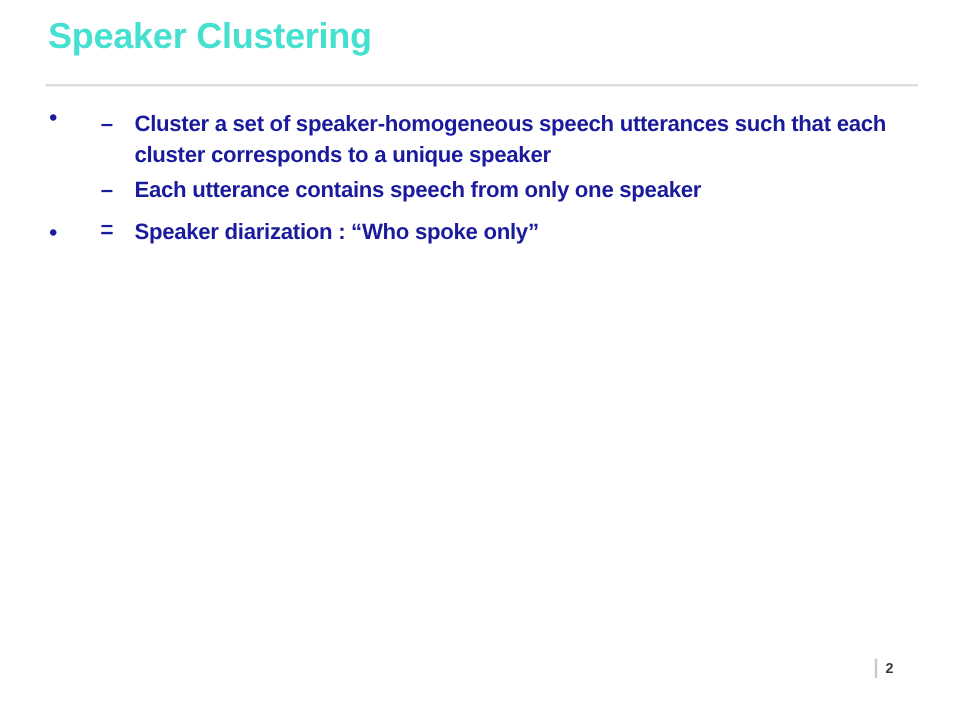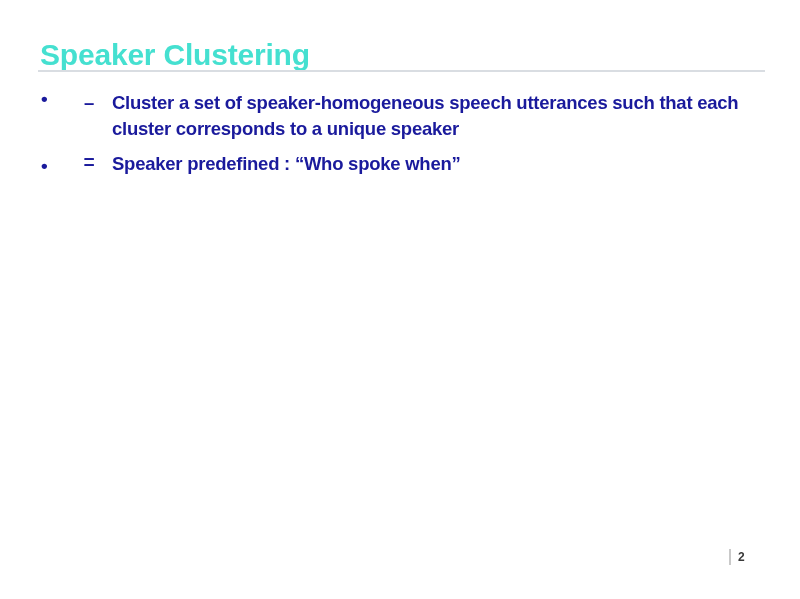--- a/index.html
+++ b/index.html
@@ -14,21 +14,21 @@
     background: #ffffff;
     overflow: hidden;
     font-family: "Liberation Sans", "DejaVu Sans", sans-serif;
     -webkit-font-smoothing: antialiased;
   }
 
   
   .slide-title {
     position: absolute;
     left: 40px;
-    top: 40px;
+    top: 16px;
     font-size: 30px;
     font-weight: bold;
     letter-spacing: -0.2px;
     color: #45E0D0;
     white-space: nowrap;
     line-height: 1;
   }
   .title-rule {
     position: absolute;
     left: 38px;
@@ -128,37 +128,38 @@
       <span class="marker">•</span>
     </div>
 
     <div class="lvl2 gap-first-sub">
       <span class="marker">–</span>
       <span>Cluster a set of </span><span class="em">speaker-homogeneous</span><span> speech utterances such that each cluster corresponds to a unique speaker</span>
     </div>
 
     <div class="lvl2">
       <span class="marker">–</span>
+      <span>Each utterance contains speech from only one speaker</span>
     </div>
 
     <div class="lvl2">
       <span class="marker">–</span>
     </div>
 
     <div class="lvl1 gap-before-apps">
       <span class="marker">•</span>
     </div>
 
     <div class="lvl2 gap-first-sub">
       <span class="marker">–</span>
     </div>
 
     <div class="lvl2">
       <span class="marker">–</span>
-      <span>Speaker predefined : “Who spoke when”</span>
+      <span>Speaker diarization : “Who spoke only”</span>
     </div>
 
   </div>
 
   <div class="footer">
     <div class="sep"></div>
     <div class="pagenum">2</div>
   </div>
 
 </div>

